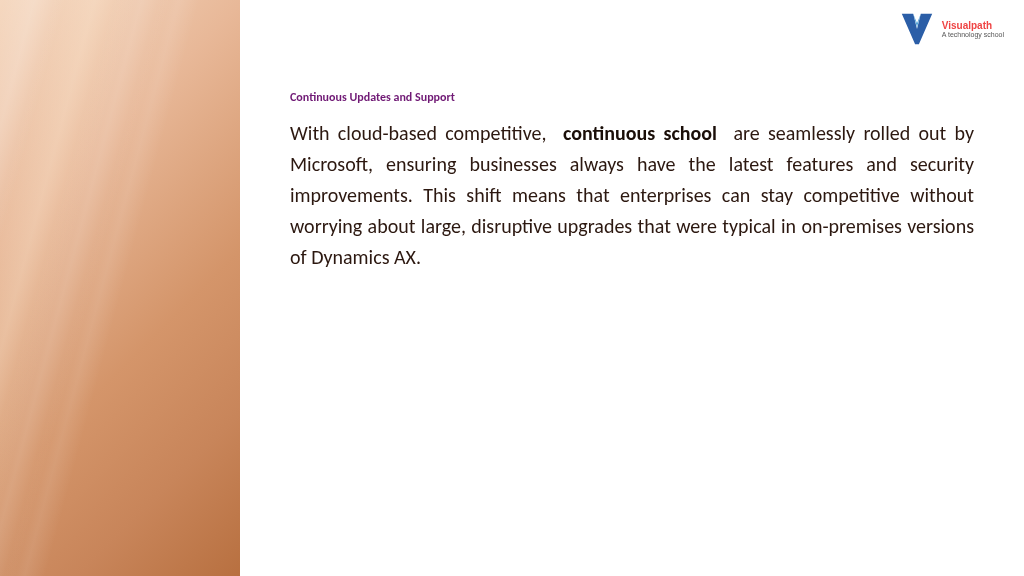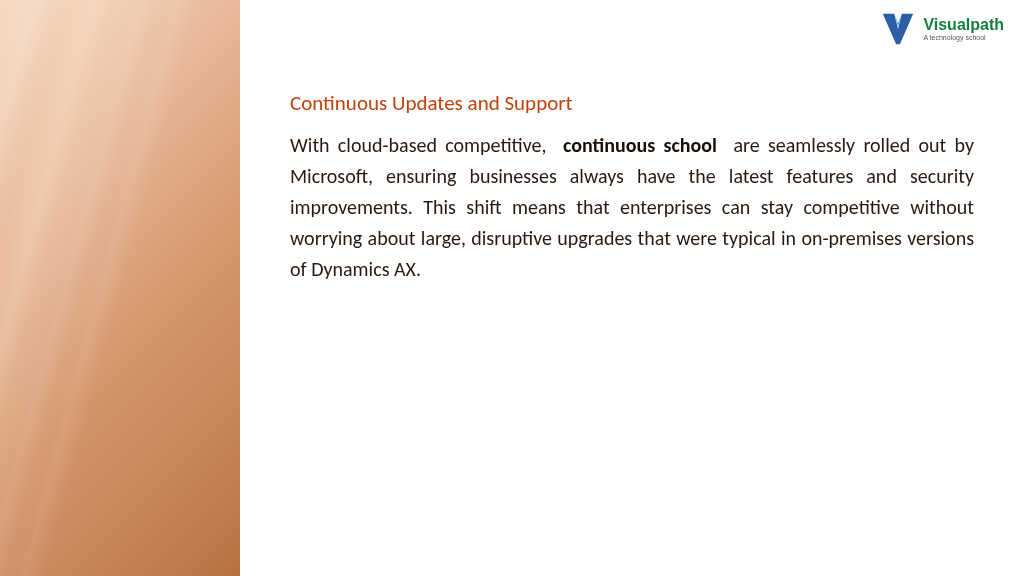--- a/index.html
+++ b/index.html
@@ -102,37 +102,37 @@
       height: 38px;
     }
 
     .logo-text-block {
       display: flex;
       flex-direction: column;
       line-height: 1.1;
     }
 
     .logo-name {
-      font-size: 16px;
+      font-size: 10px;
       font-weight: 700;
-      color: #15803d;
+      color: #ef4444;
       font-family: Arial, sans-serif;
     }
 
     .logo-tagline {
       font-size: 7px;
       color: #555;
       font-family: Arial, sans-serif;
     }
 
     
     .section-title {
-      font-size: 21px;
-      font-weight: 400;
-      color: #c2410c;
+      font-size: 12px;
+      font-weight: 700;
+      color: #701a75;
       margin-bottom: 14px;
       margin-top: 50px;
       font-family: Calibri, Arial, sans-serif;
     }
 
     
     .main-paragraph {
       font-size: 20px;
       line-height: 1.55;
       color: #2c1810;

